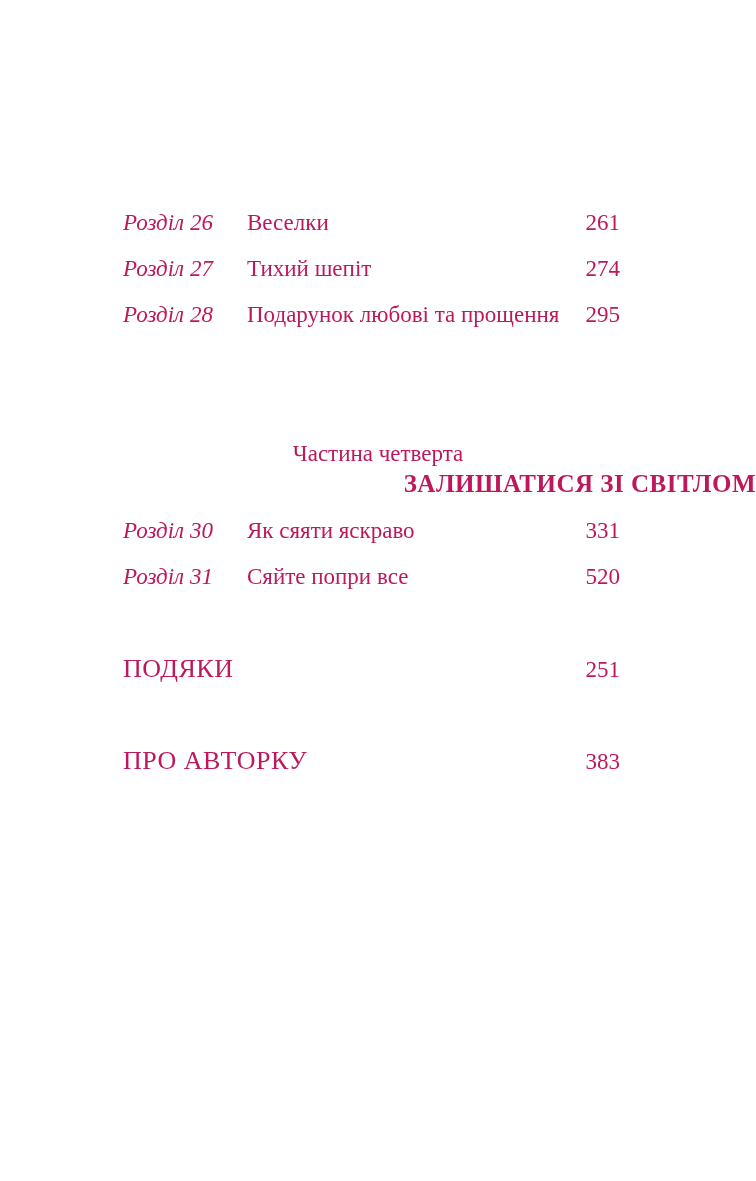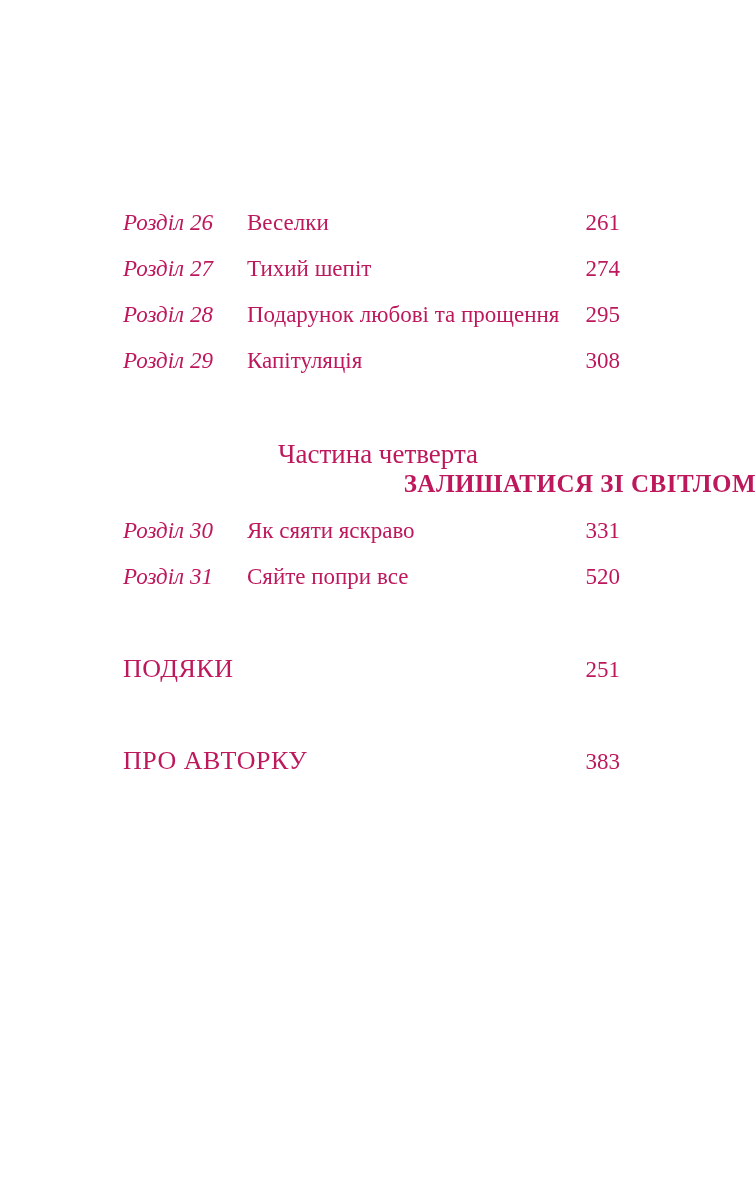--- a/index.html
+++ b/index.html
@@ -37,21 +37,21 @@
     text-align: right;
     margin-left: 21px;
   }
   .part-heading {
     position: absolute;
     left: 0;
     width: 756px;
     text-align: center;
   }
   .part-kicker {
-    font-size: 27px;
+    font-size: 23px;
     line-height: 30px;
     font-weight: normal;
   }
   .part-title {
     font-size: 25px;
     line-height: 30px;
     font-weight: bold;
     letter-spacing: 0.5px;
     text-align: right;
   }
@@ -85,25 +85,20 @@
   <div class="toc-row" style="top:254px">
     <span class="chapter-label">Розділ 27</span>
     <span class="chapter-title">Тихий шепіт</span>
     <span class="page-num">274</span>
   </div>
   <div class="toc-row" style="top:300px">
     <span class="chapter-label">Розділ 28</span>
     <span class="chapter-title">Подарунок любові та прощення</span>
     <span class="page-num">295</span>
   </div>
-  <div class="toc-row" style="top:346px">
-    <span class="chapter-label">Розділ 29</span>
-    <span class="chapter-title">Капітуляція</span>
-    <span class="page-num">308</span>
-  </div>
 
   <div class="part-heading" style="top:439px">
     <div class="part-kicker">Частина четверта</div>
     <div class="part-title">ЗАЛИШАТИСЯ ЗІ СВІТЛОМ</div>
   </div>
 
   <div class="toc-row" style="top:516px">
     <span class="chapter-label">Розділ 30</span>
     <span class="chapter-title">Як сяяти яскраво</span>
     <span class="page-num">331</span>

